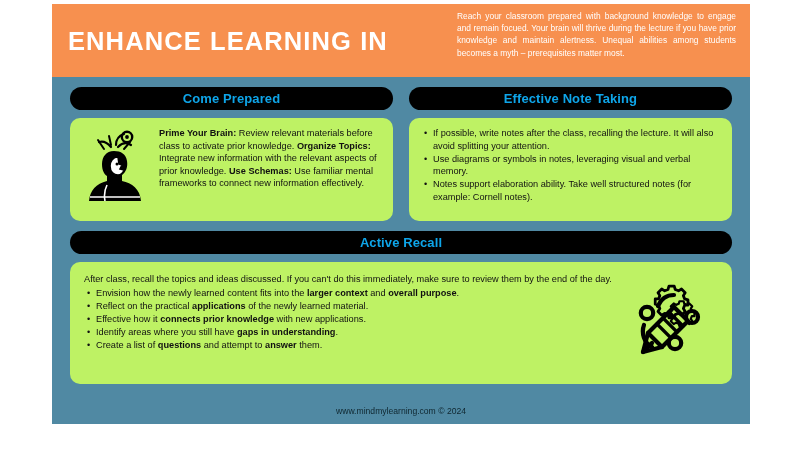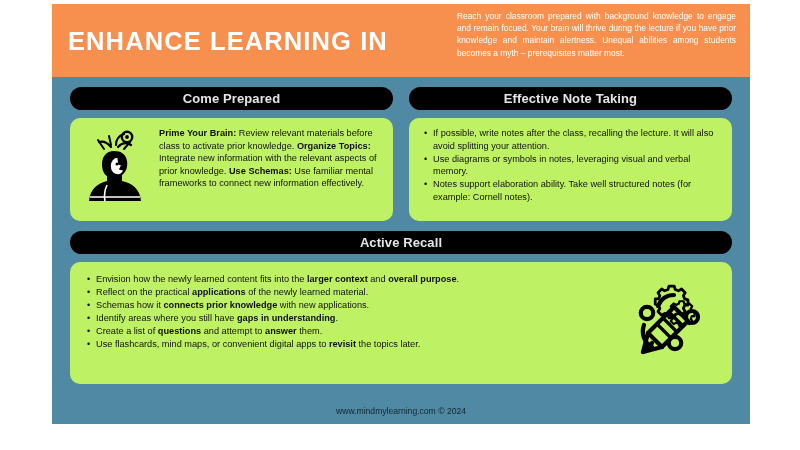--- a/index.html
+++ b/index.html
@@ -85,21 +85,21 @@
   .pill {
     background: #000000;
     border-radius: 999px;
     height: 23px;
     display: flex;
     align-items: center;
     justify-content: center;
     margin-bottom: 8px;
   }
   .pill span {
-    color: #e5e5e5;
+    color: #0ea5e9;
     font-weight: bold;
     font-size: 13px;
     letter-spacing: 0.1px;
   }
 
   
   .card {
     background: #bef264;
     border-radius: 10px;
     box-sizing: border-box;
@@ -259,27 +259,27 @@
         </div>
       </div>
     </div>
 
     <div style="margin-top:10px;">
       <div class="pill">
         <span>Active Recall</span>
       </div>
       <div class="card card-recall">
         <div class="recall-text">
+          <div class="body-text recall-intro">After class, recall the topics and ideas discussed. If you can't do this immediately, make sure to review them by the end of the day.</div>
           <ul class="bullets">
             <li><span>Envision how the newly learned content fits into the </span><b>larger context</b><span> and </span><b>overall purpose</b><span>.</span></li>
             <li><span>Reflect on the practical </span><b>applications</b><span></span><b></b><span> of the newly learned material.</span></li>
-            <li><span>Schemas how it </span><b>connects prior knowledge</b><span></span><b></b><span> with new applications.</span></li>
+            <li><span>Effective how it </span><b>connects prior knowledge</b><span></span><b></b><span> with new applications.</span></li>
             <li><span>Identify areas where you still have </span><b>gaps in understanding</b><span></span><b></b><span>.</span></li>
             <li><span>Create a list of </span><b>questions</b><span> and attempt to </span><b>answer</b><span> them.</span></li>
-            <li><span>Use flashcards, mind maps, or convenient digital apps to </span><b>revisit</b><span></span><b></b><span> the topics later.</span></li>
           </ul>
         </div>
         <div class="illus-right">
           <svg width="84" height="84" viewBox="0 0 84 84" aria-hidden="true">
             <g fill="none" stroke="#000" stroke-width="4.2" stroke-linecap="round" stroke-linejoin="round">
 
               <path d="M32 12 h8 l1.5 5 5 2 4.5-2.8 5.6 5.6 -2.8 4.5 2 5 5 1.5 v8 h-5 l-2 5 2.8 4.5 -5.6 5.6 -4.5-2.8 -5 2 -1.5 5 h-8 l-1.5-5 -5-2 -4.5 2.8 -5.6-5.6 2.8-4.5 -2-5 -5-1.5 v-8 h5 l2-5 -2.8-4.5 5.6-5.6 4.5 2.8 5-2 z" transform="translate(2,0) scale(0.66) translate(24,8)"></path>
 
               <path d="M32 12 h8 l1.5 5 5 2 4.5-2.8 5.6 5.6 -2.8 4.5 2 5 5 1.5 v8 h-5 l-2 5 2.8 4.5 -5.6 5.6 -4.5-2.8 -5 2 -1.5 5 h-8 l-1.5-5 -5-2 -4.5 2.8 -5.6-5.6 2.8-4.5 -2-5 -5-1.5 v-8 h5 l2-5 -2.8-4.5 5.6-5.6 4.5 2.8 5-2 z" transform="translate(38,22) scale(0.52) translate(-10,0)"></path>
               <circle cx="62" cy="44" r="6"></circle>

